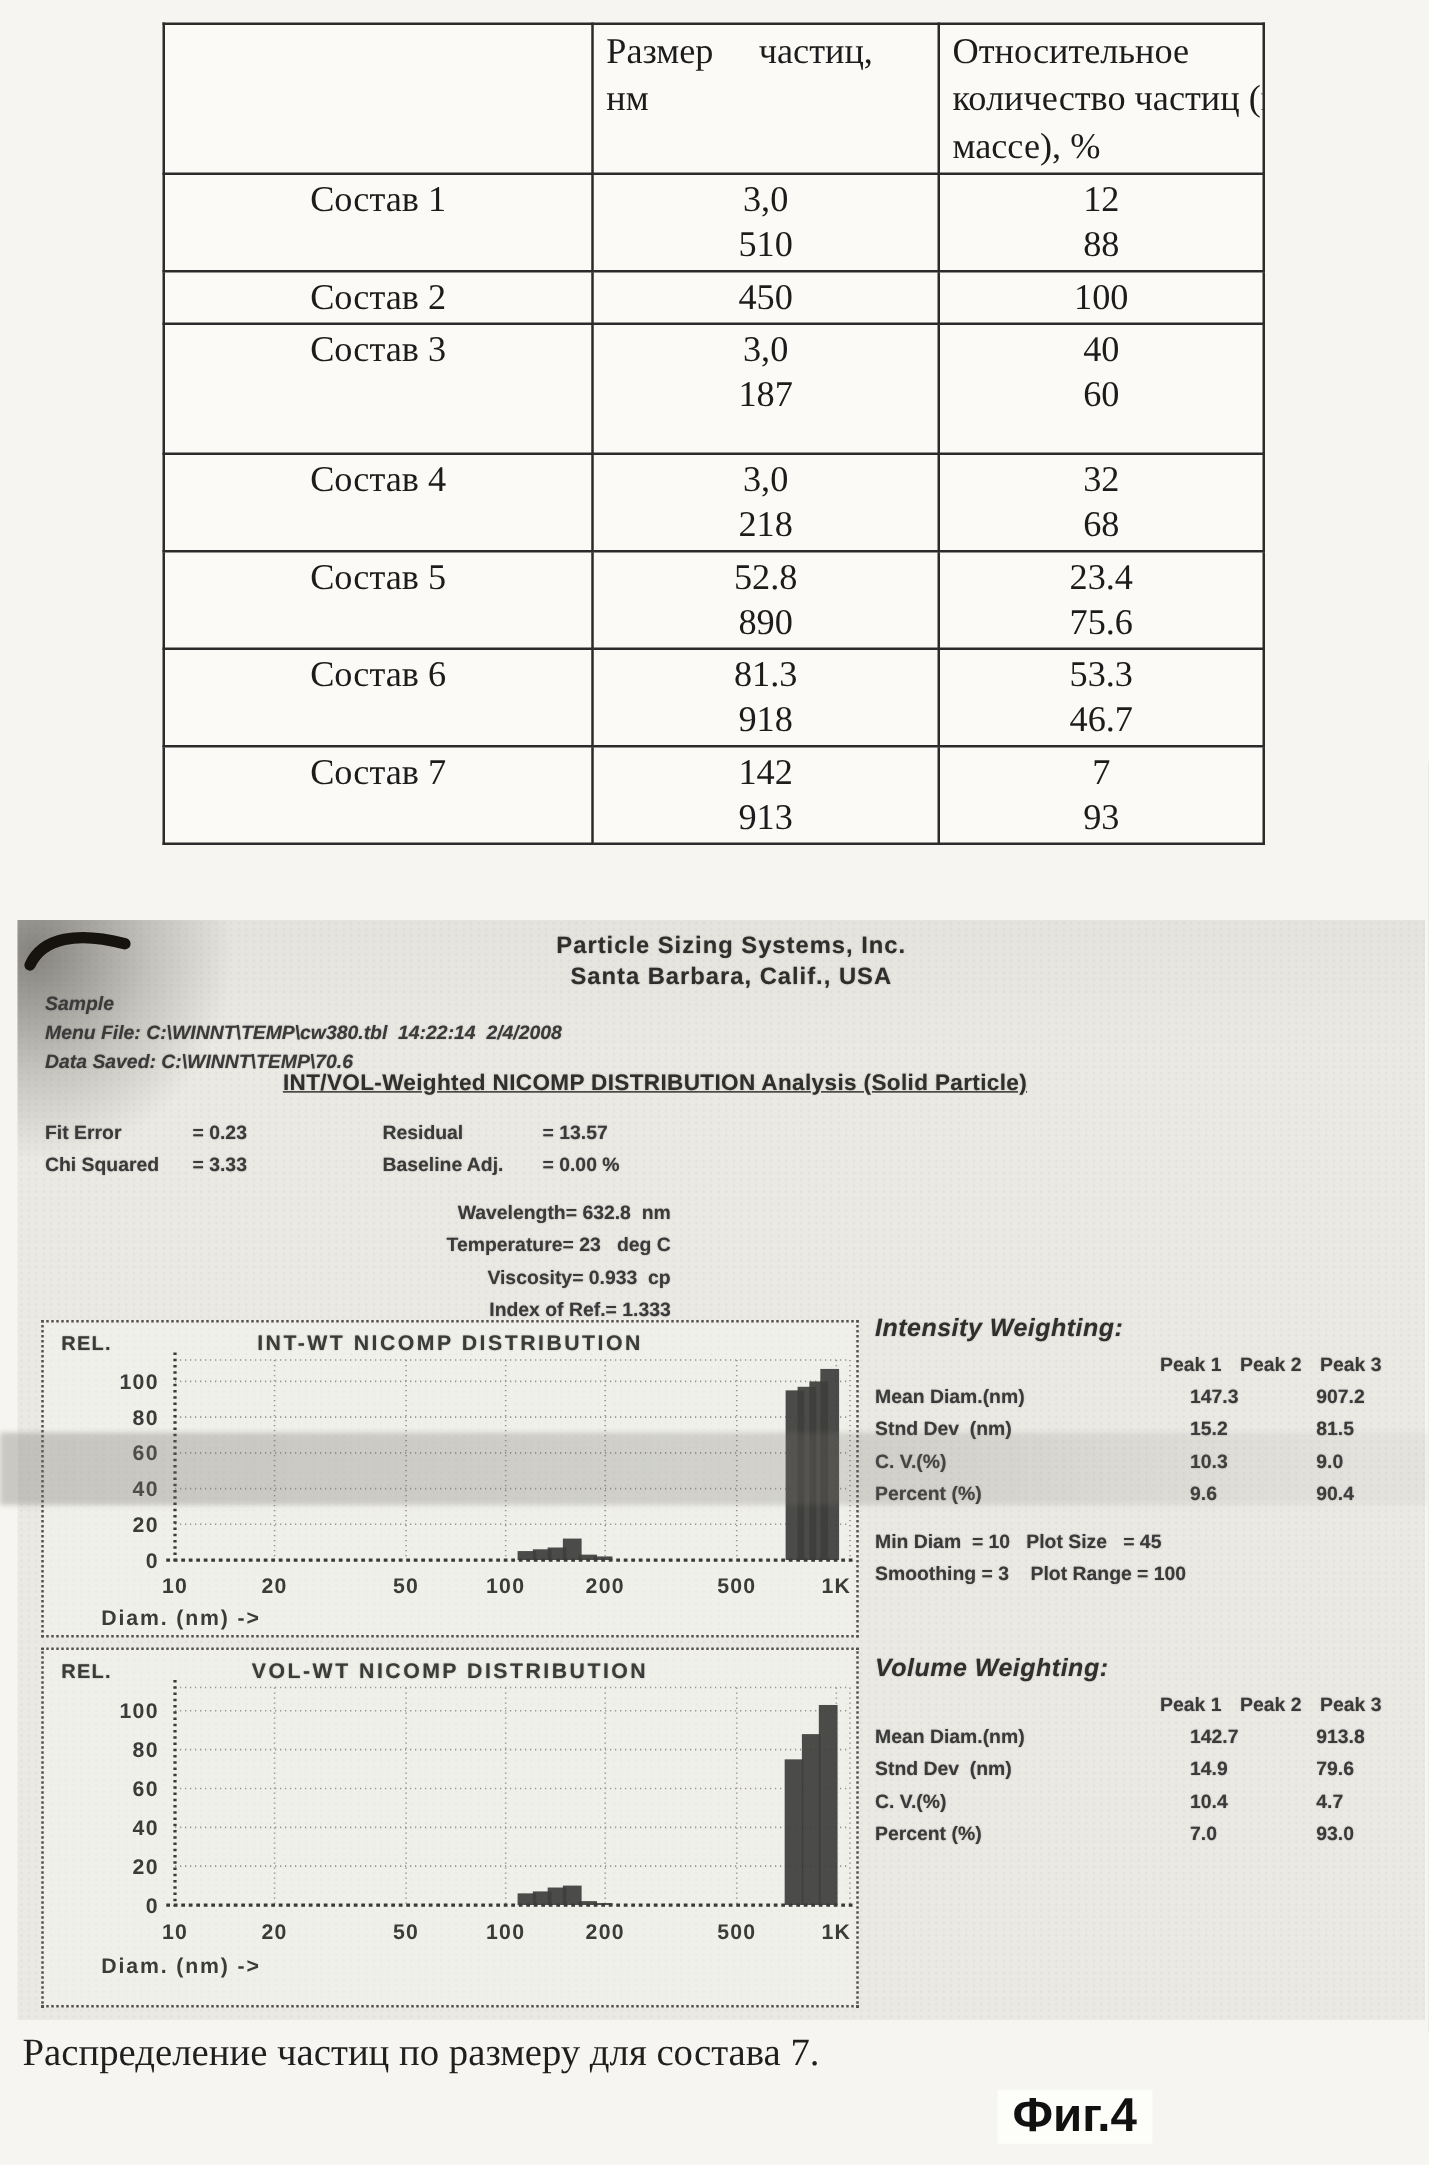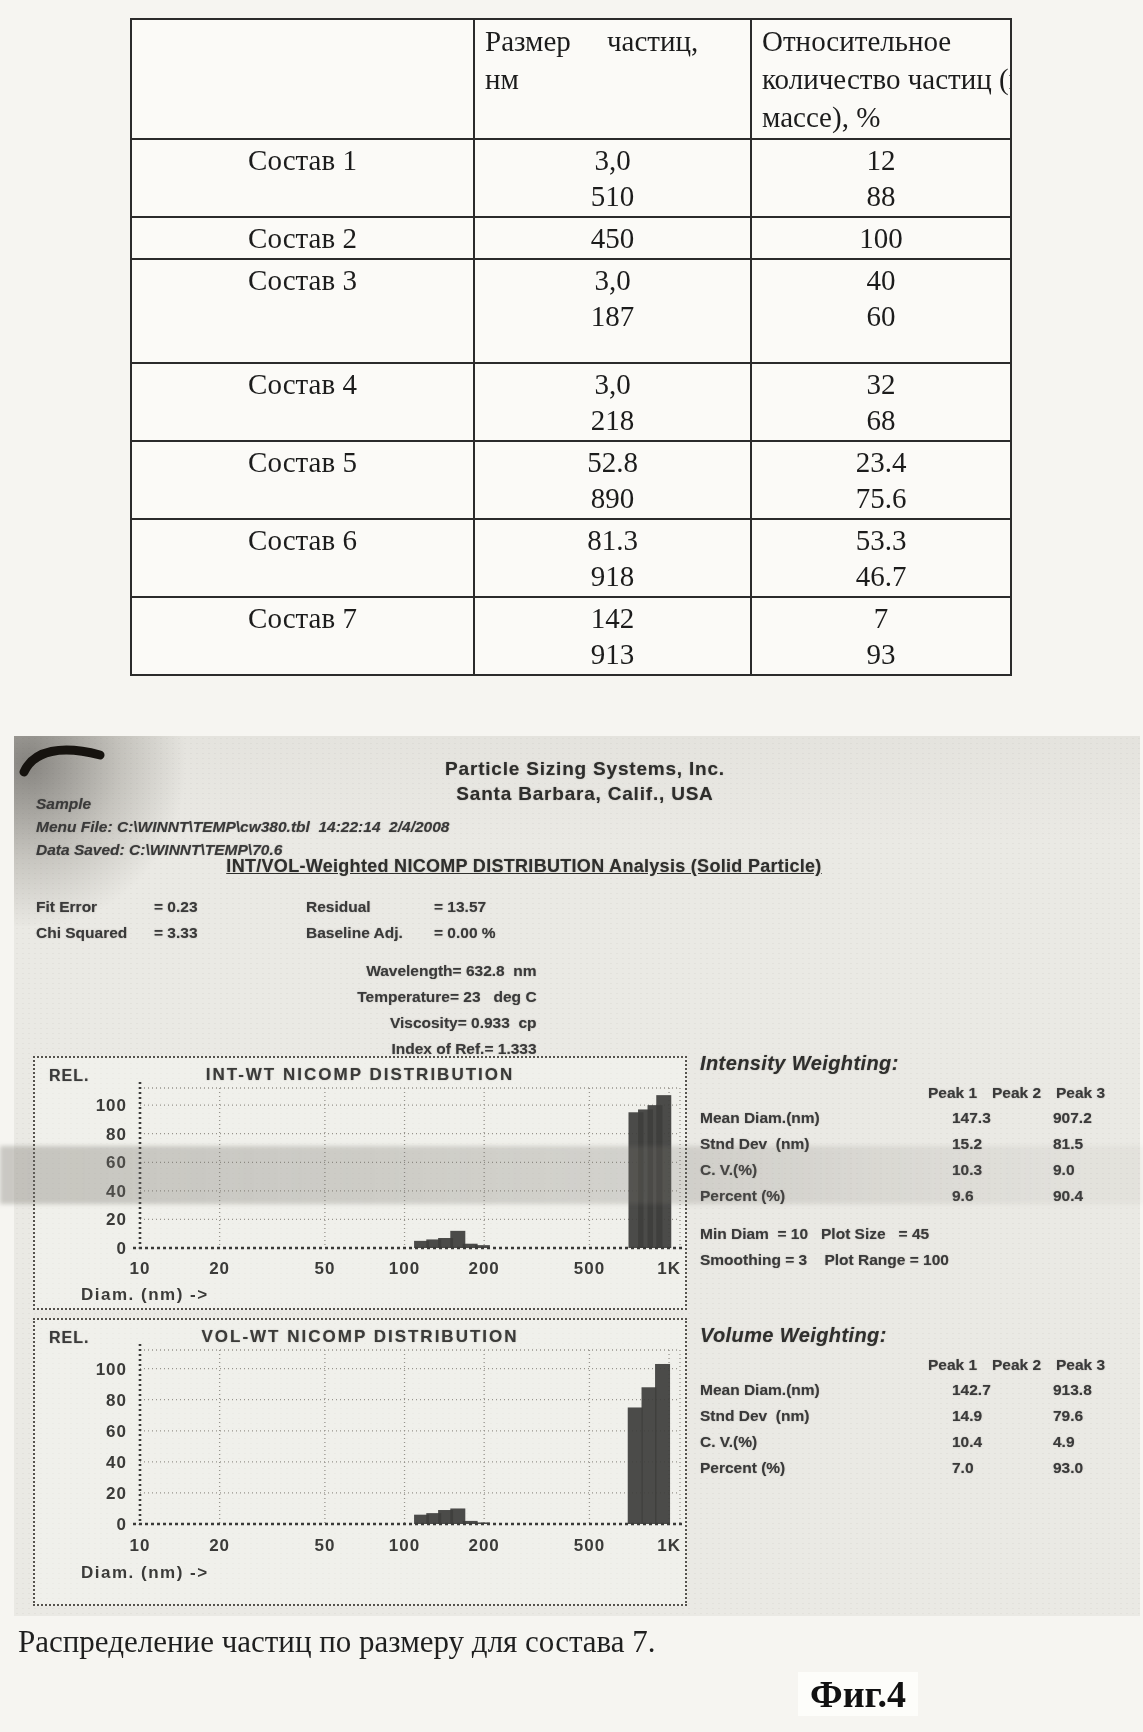--- a/index.html
+++ b/index.html
@@ -47,21 +47,21 @@
   .po-b{font-weight:bold;text-shadow:0 0 1.2px rgba(72,70,64,.55);}
   .pre{white-space:pre;}
 
   .corner-shadow{
     position:absolute;left:0;top:0;width:170px;height:190px;
     background:radial-gradient(ellipse at 8% 14%, rgba(55,52,48,.55), rgba(110,106,98,.28) 42%, rgba(110,106,98,0) 72%);
     pointer-events:none;
   }
   .corner-mark{position:absolute;left:2px;top:0px;}
 
-  .company{position:absolute;left:396px;top:20px;width:350px;text-align:center;
+  .company{position:absolute;left:396px;top:8px;width:350px;text-align:center;
     font-size:19px;line-height:25px;letter-spacing:.8px;color:#2e2e2c;}
   .sample{position:absolute;left:22px;top:56px;font-size:15.5px;line-height:23px;font-style:italic;}
   .analysis-title{
     position:absolute;left:0;top:120px;width:1020px;text-align:center;
     font-size:18px;letter-spacing:.3px;text-decoration:underline;color:#2f2f2d;
   }
   .params{position:absolute;font-size:15.5px;}
   .p-row{line-height:26px;white-space:pre;}
   .p-k{display:inline-block;}
   #fitL{left:22px;top:158px;}  #fitL .p-k{width:118px;}
@@ -100,21 +100,21 @@
 
   .smear{
     position:absolute;left:0;top:1146px;width:1143px;height:58px;
     background:linear-gradient(90deg, rgba(118,115,108,.34), rgba(118,115,108,.24) 55%, rgba(118,115,108,.06) 95%);
     filter:blur(2px);pointer-events:none;
   }
 
   .caption{position:absolute;left:18px;top:1624px;font-size:31px;color:#1f1f1f;
     font-family:"Liberation Serif",serif;}
   .fig-label{position:absolute;left:798px;top:1672px;font-size:38px;font-weight:bold;
-    color:#111;font-family:Liberation Serif, serif;
+    color:#111;font-family:Liberation Sans, sans-serif;
     background:rgba(254,254,251,.85);padding:0 12px;}
 </style>
 </head>
 <body>
 
 <div class="page">
 
   <table class="comp-table">
     <colgroup>
       <col style="width:343px">
@@ -348,21 +348,21 @@
           <text x="46" y="258" text-anchor="start" class="ax2">Diam. (nm) -&gt;</text>
         </svg>
       <div class="rel-label po-b">REL.</div>
       <div class="chart-title po-b">VOL-WT NICOMP DISTRIBUTION</div>
     </div>
     <div class="panel po-b" id="panel2">
         <div class="panel-title">Volume Weighting:</div>
         <div class="peak-head"><span>Peak 1</span><span>Peak 2</span><span>Peak 3</span></div>
         <div class="stat-row"><span class="s-l">Mean Diam.(nm)</span><span class="s-v1">142.7</span><span class="s-v2">913.8</span></div>
         <div class="stat-row"><span class="s-l">Stnd Dev  (nm)</span><span class="s-v1">14.9</span><span class="s-v2">79.6</span></div>
-        <div class="stat-row"><span class="s-l">C. V.(%)</span><span class="s-v1">10.4</span><span class="s-v2">4.9</span></div>
+        <div class="stat-row"><span class="s-l">C. V.(%)</span><span class="s-v1">10.4</span><span class="s-v2">4.7</span></div>
         <div class="stat-row"><span class="s-l">Percent (%)</span><span class="s-v1">7.0</span><span class="s-v2">93.0</span></div>
       </div>
   </div>
 
   <div class="smear"></div>
 
   <div class="caption">Распределение частиц по размеру для состава 7.</div>
   <div class="fig-label">Фиг.4</div>
 </div>
 

